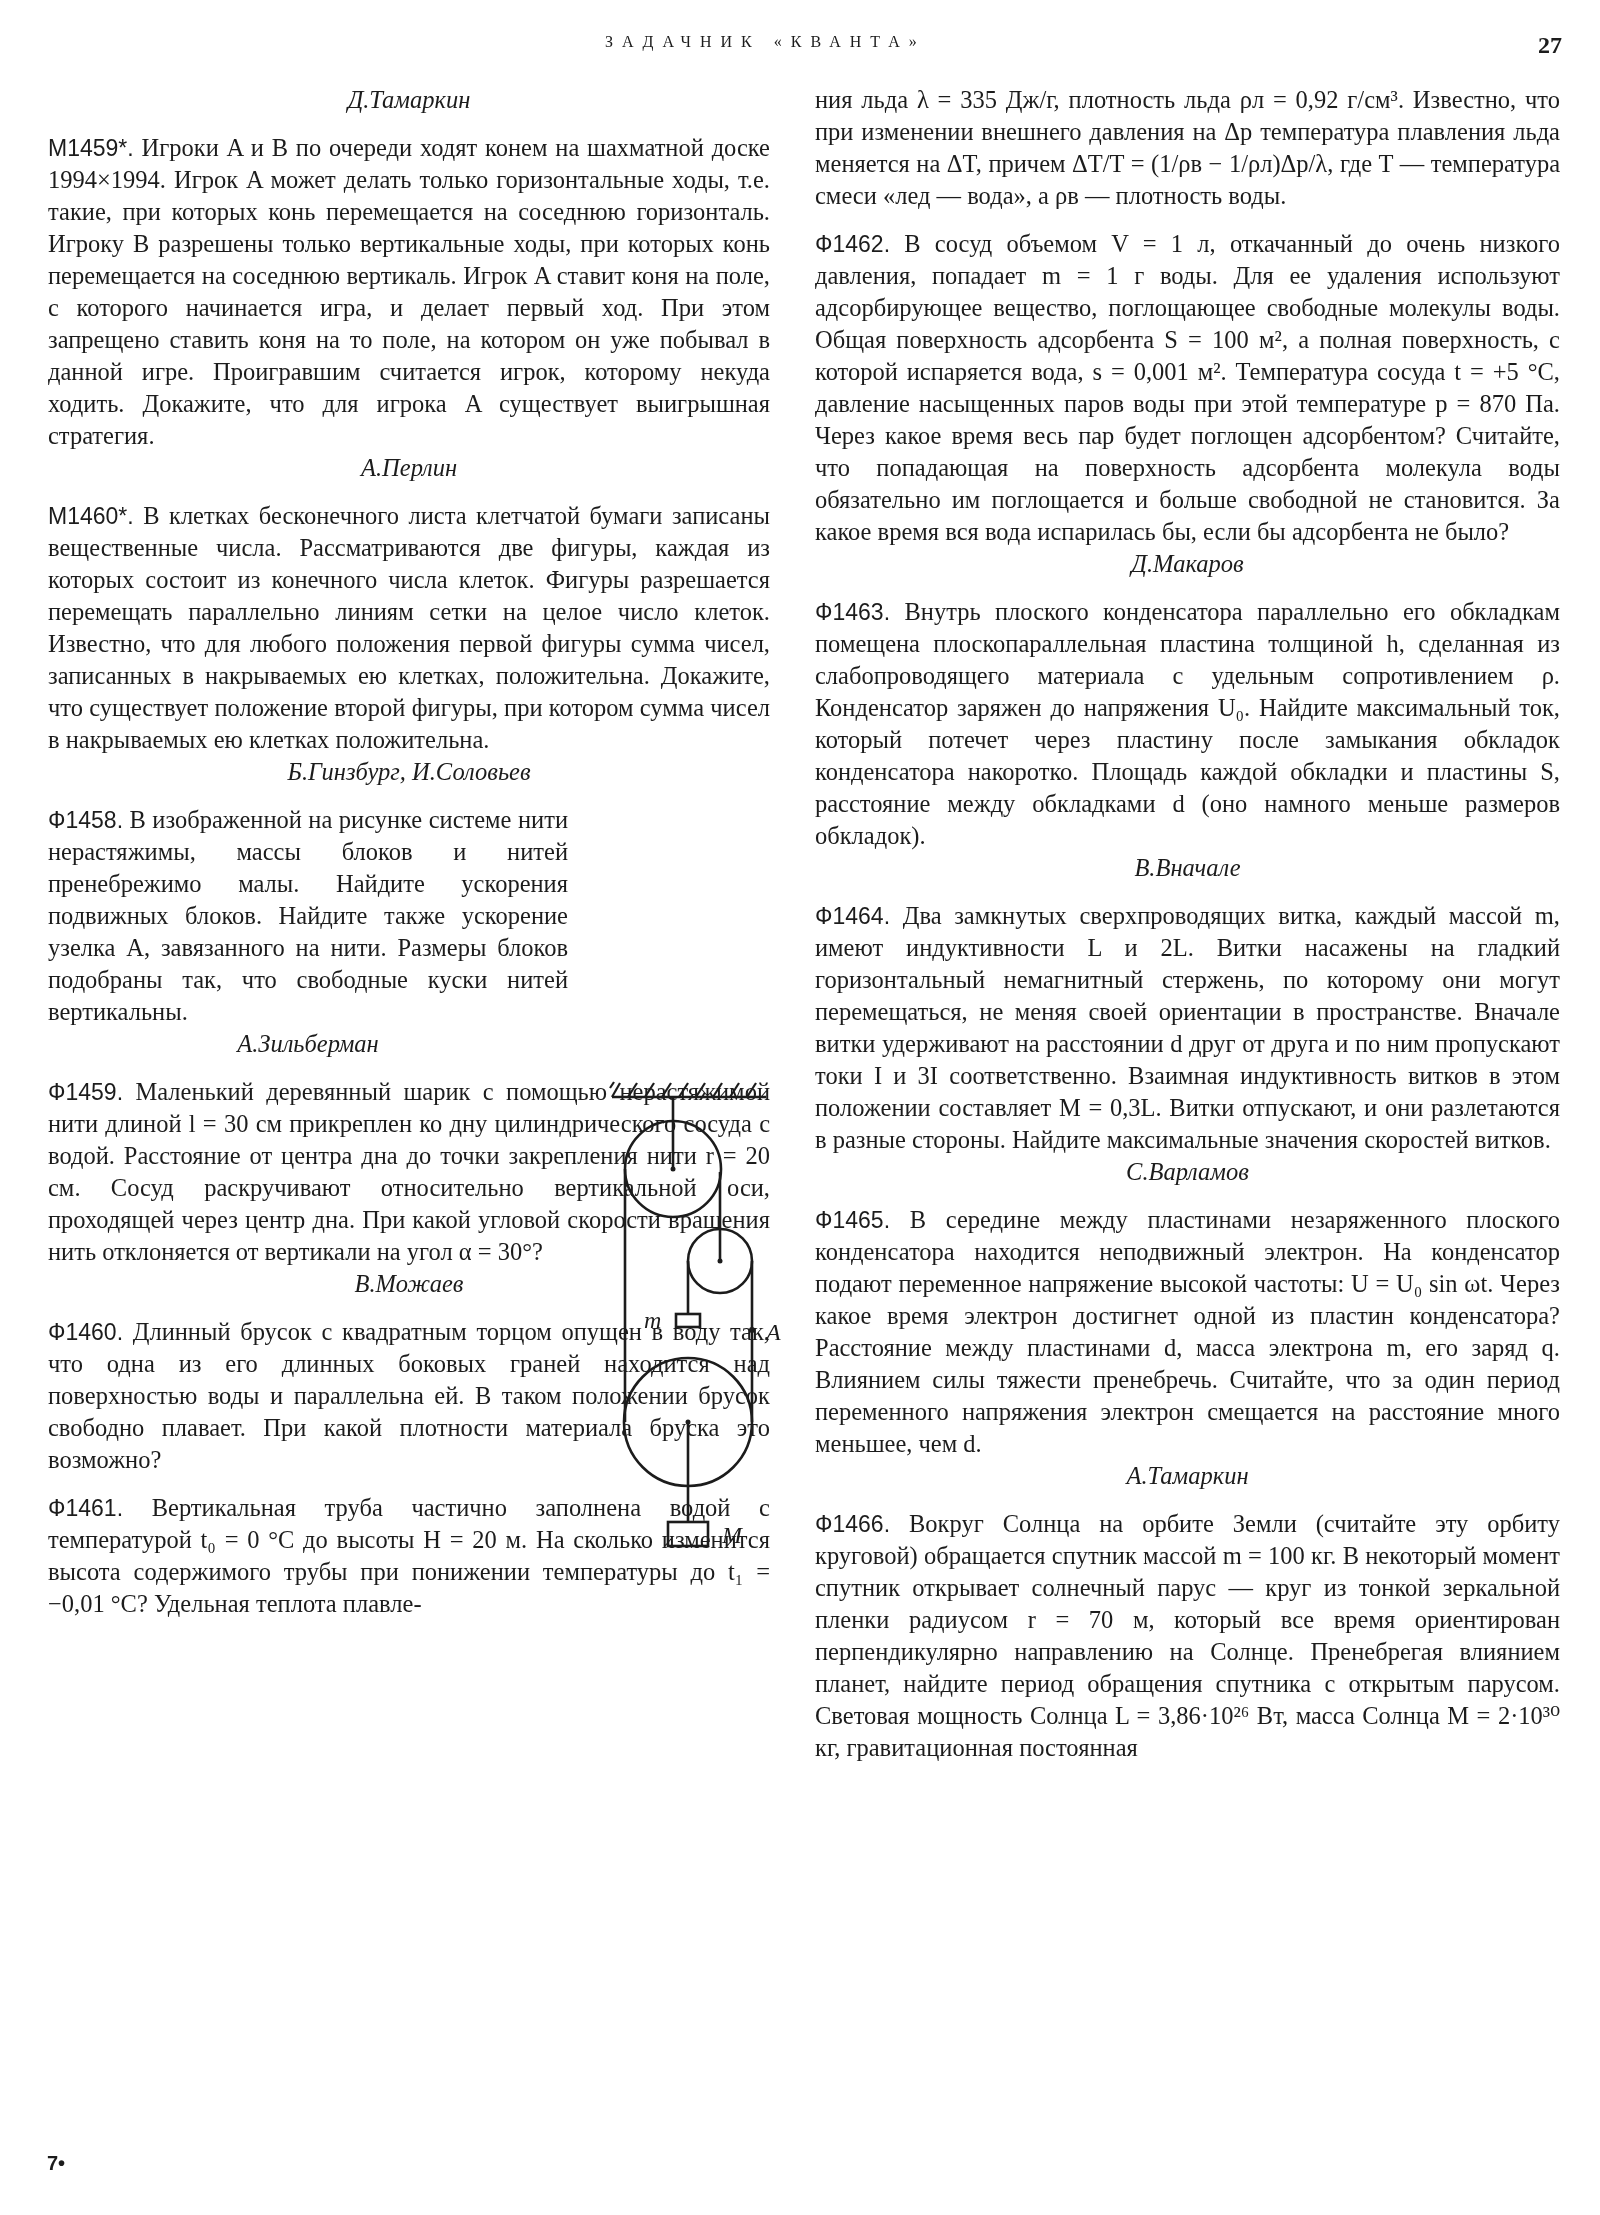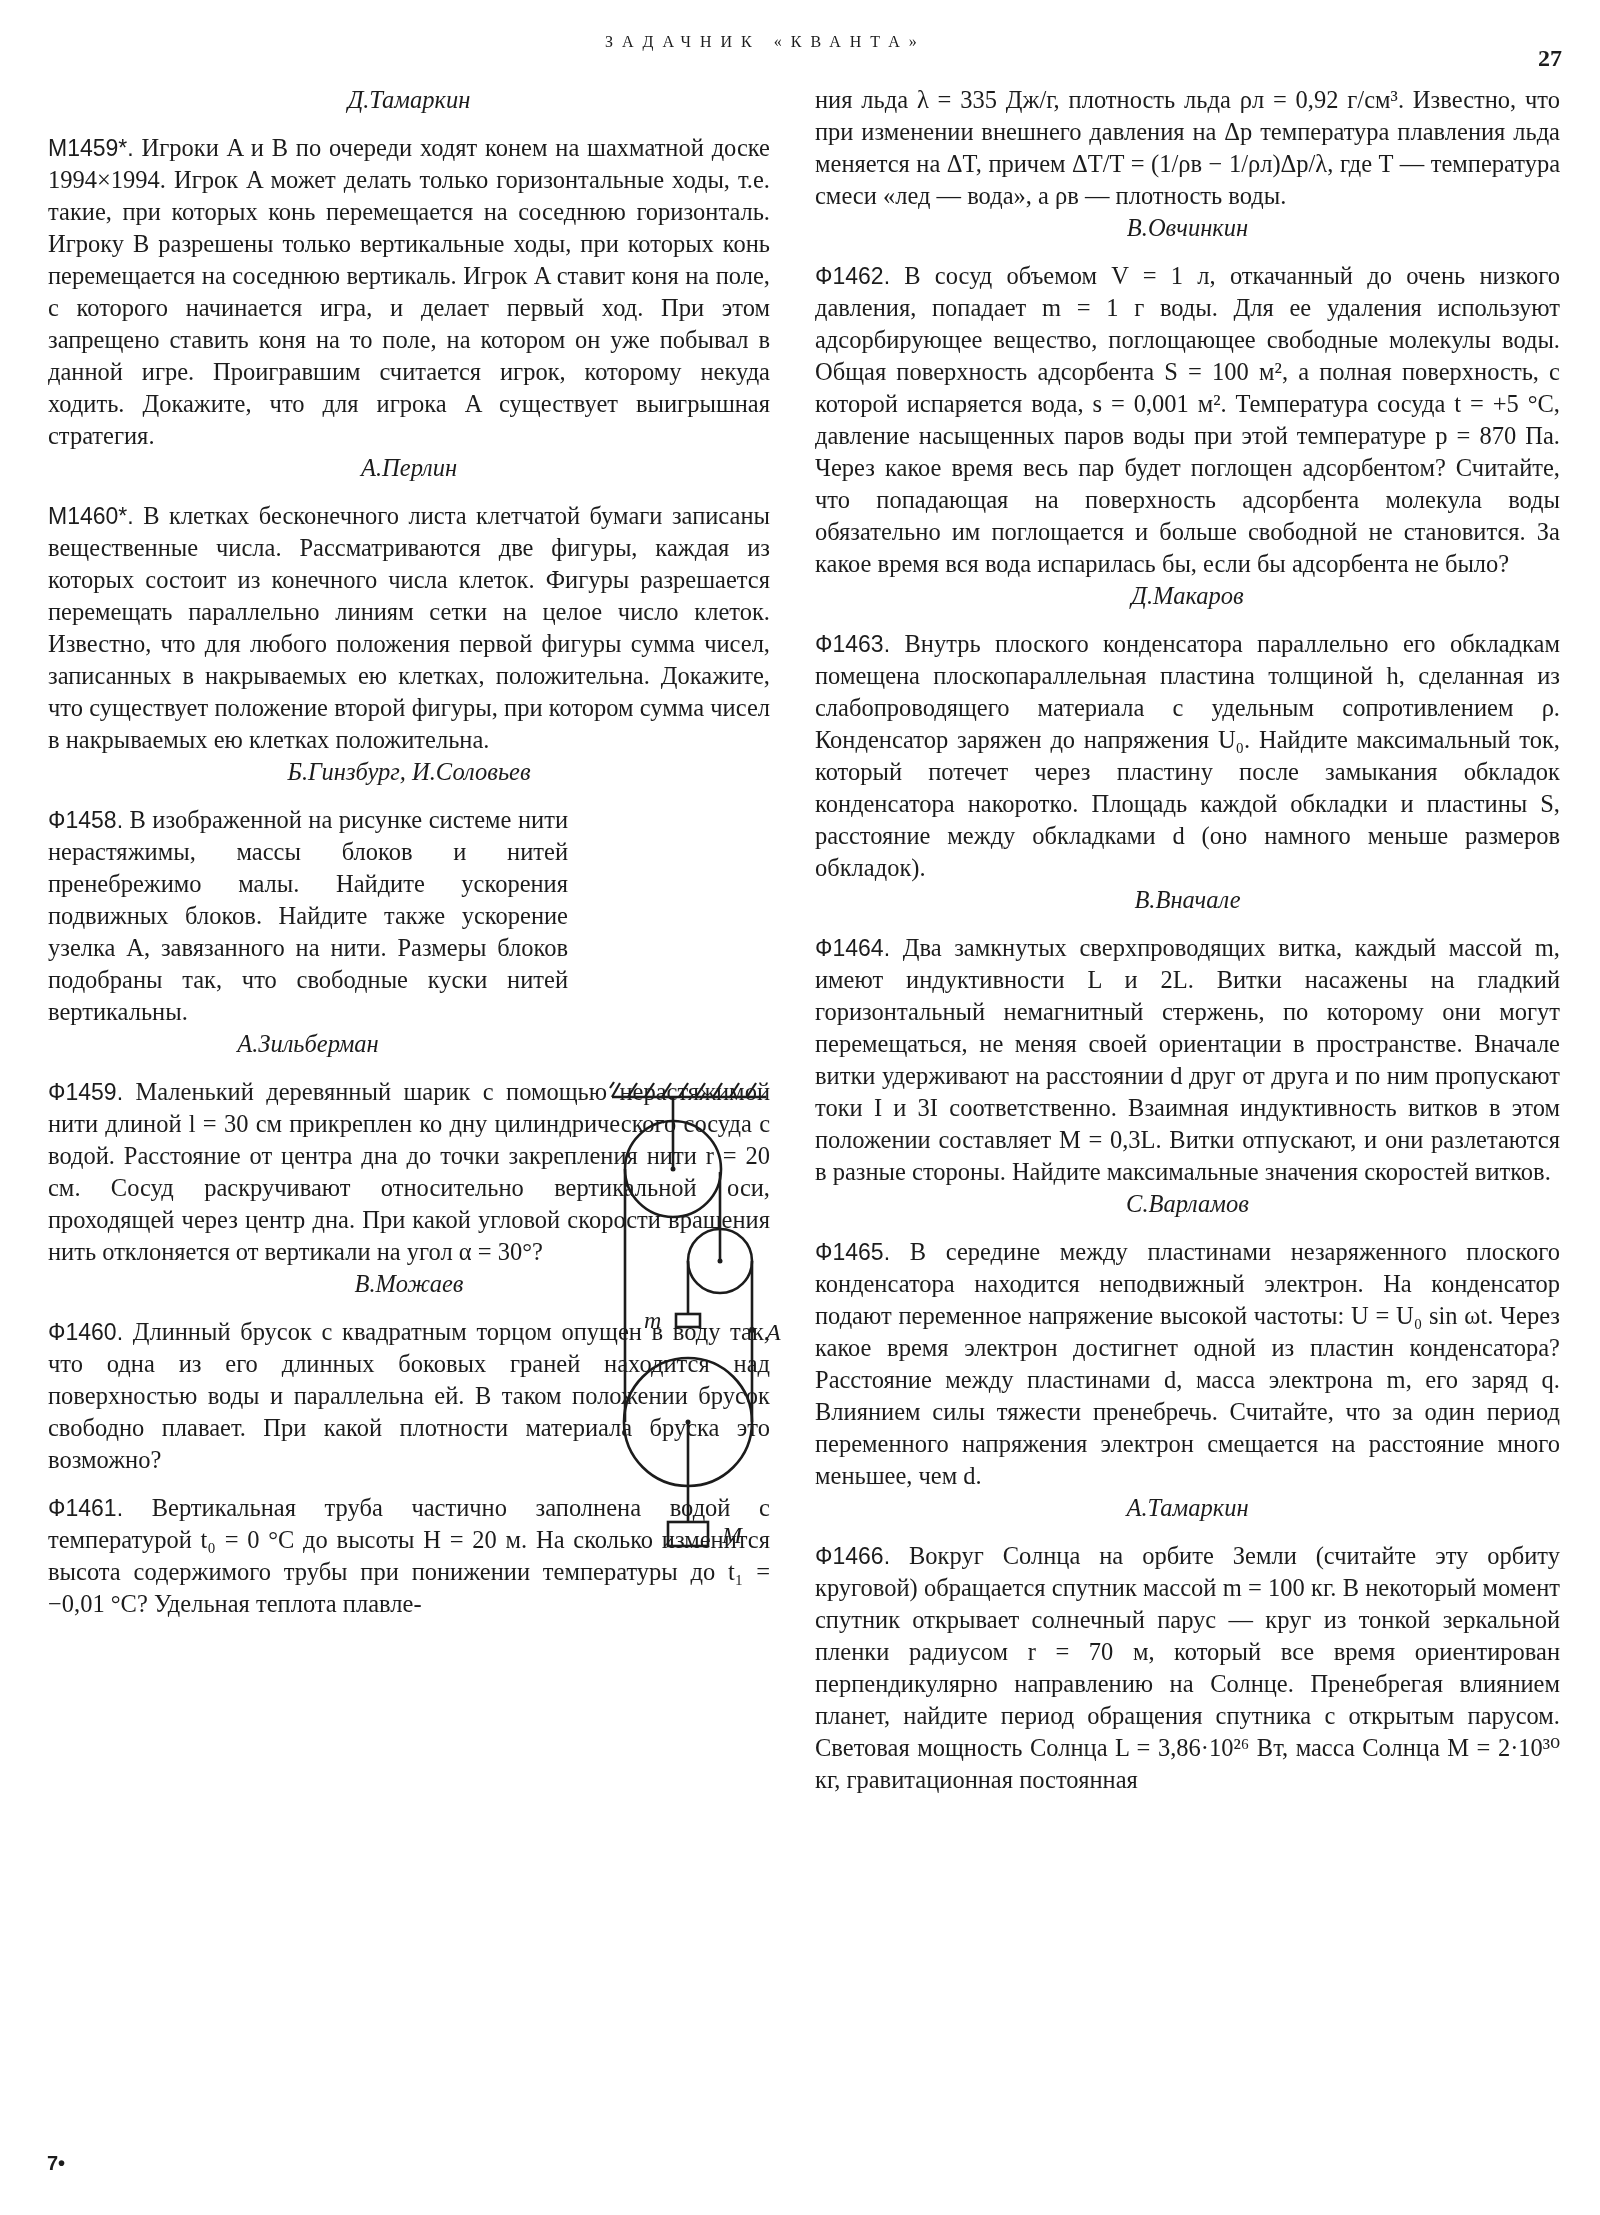--- a/index.html
+++ b/index.html
@@ -7,21 +7,21 @@
     width: 1600px; height: 2215px; position: relative; overflow: hidden;
     font-family: "Liberation Serif", "DejaVu Serif", serif;
     color: #1c1c1c;
   }
   .page-header {
     position: absolute; left: 605px; top: 33px;
     font-size: 16px; letter-spacing: 9px; font-weight: normal;
     font-family: "Liberation Serif", serif;
   }
   .page-number {
-    position: absolute; left: 1538px; top: 45px;
+    position: absolute; left: 1538px; top: 32px;
     font-size: 24px; font-weight: bold;
     font-family: "Liberation Serif", serif;
   }
   .footer-mark {
     position: absolute; left: 47px; top: 2152px;
     font-size: 20px; font-weight: bold;
     font-family: "Liberation Sans", sans-serif;
   }
   .column {
     position: absolute; top: 84px;
@@ -76,21 +76,20 @@
     <p><span class="pid">Ф1460.</span><span> Длинный брусок с квадратным торцом опущен в воду так, что одна из его длинных боковых граней находится над поверхностью воды и параллельна ей. В таком положении брусок свободно плавает. При какой плотности материала бруска это возможно?</span></p>
   </div>
   <div class="problem">
     <p><span class="pid">Ф1461.</span><span> Вертикальная труба частично заполнена водой с температурой t₀ = 0 °C до высоты H = 20 м. На сколько изменится высота содержимого трубы при понижении температуры до t₁ = −0,01 °C? Удельная теплота плавле-</span></p>
   </div>
 </div>
 
 <div class="column col-right">
   <div class="problem">
     <p><span>ния льда λ = 335 Дж/г, плотность льда ρл = 0,92 г/см³. Известно, что при изменении внешнего давления на Δp температура плавления льда меняется на ΔT, причем ΔT/T = (1/ρв − 1/ρл)Δp/λ, где T — температура смеси «лед — вода», а ρв — плотность воды.</span></p>
-    <span class="author">В.Овчинкин</span>
   </div>
   <div class="problem">
     <p><span class="pid">Ф1462.</span><span> В сосуд объемом V = 1 л, откачанный до очень низкого давления, попадает m = 1 г воды. Для ее удаления используют адсорбирующее вещество, поглощающее свободные молекулы воды. Общая поверхность адсорбента S = 100 м², а полная поверхность, с которой испаряется вода, s = 0,001 м². Температура сосуда t = +5 °C, давление насыщенных паров воды при этой температуре p = 870 Па. Через какое время весь пар будет поглощен адсорбентом? Считайте, что попадающая на поверхность адсорбента молекула воды обязательно им поглощается и больше свободной не становится. За какое время вся вода испарилась бы, если бы адсорбента не было?</span></p>
     <span class="author">Д.Макаров</span>
   </div>
   <div class="problem">
     <p><span class="pid">Ф1463.</span><span> Внутрь плоского конденсатора параллельно его обкладкам помещена плоскопараллельная пластина толщиной h, сделанная из слабопроводящего материала с удельным сопротивлением ρ. Конденсатор заряжен до напряжения U₀. Найдите максимальный ток, который потечет через пластину после замыкания обкладок конденсатора накоротко. Площадь каждой обкладки и пластины S, расстояние между обкладками d (оно намного меньше размеров обкладок).</span></p>
     <span class="author">В.Вначале</span>
   </div>
   <div class="problem">

